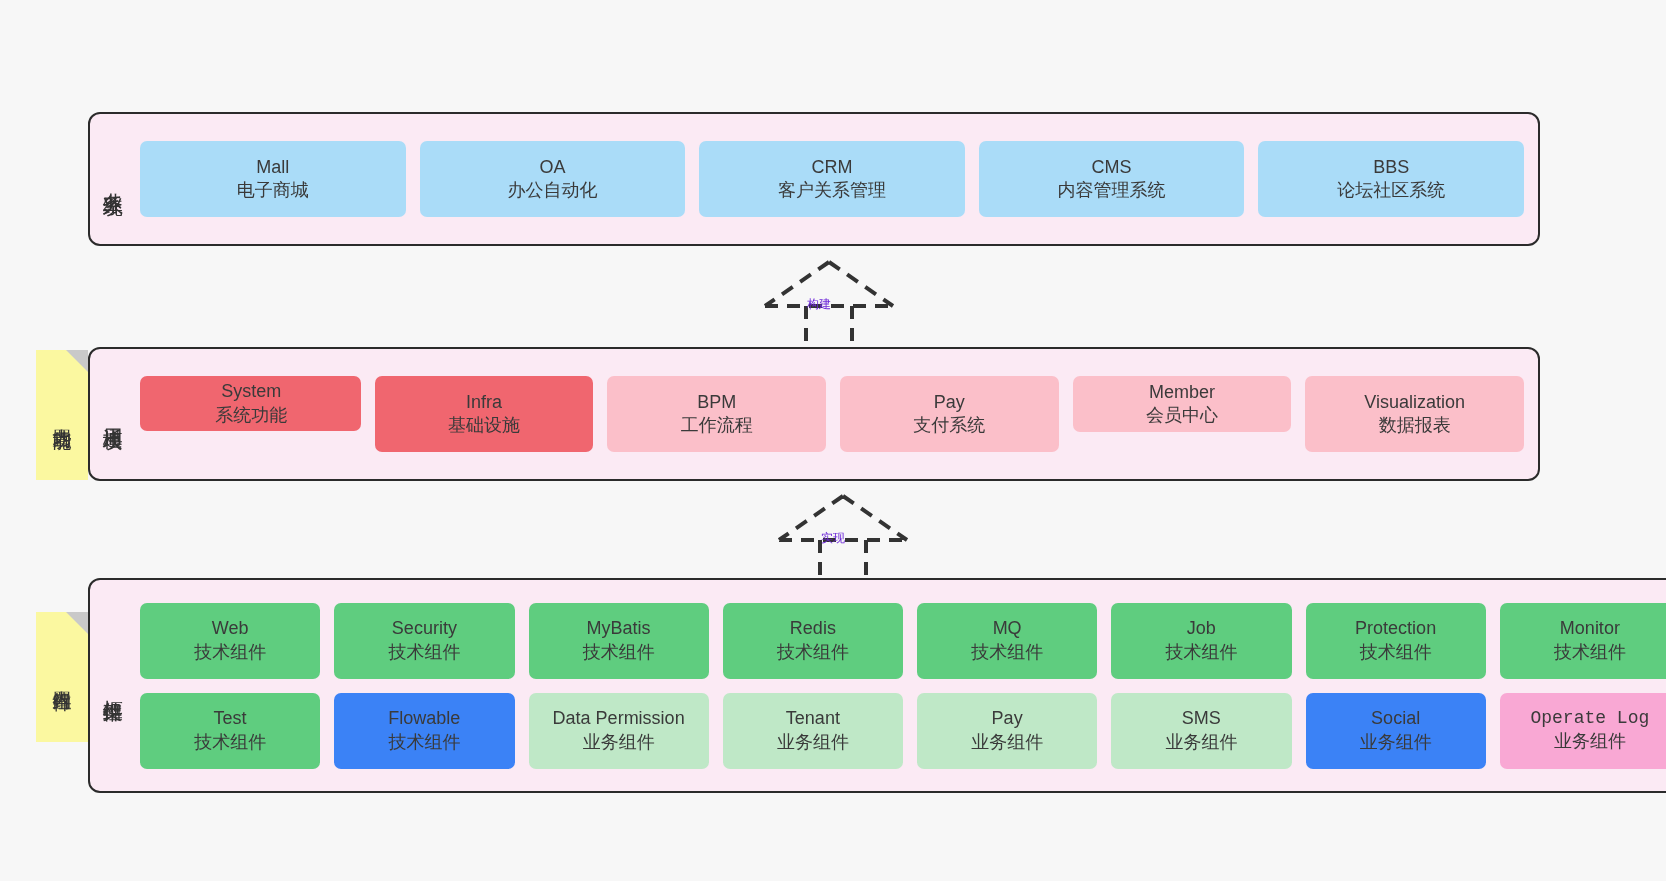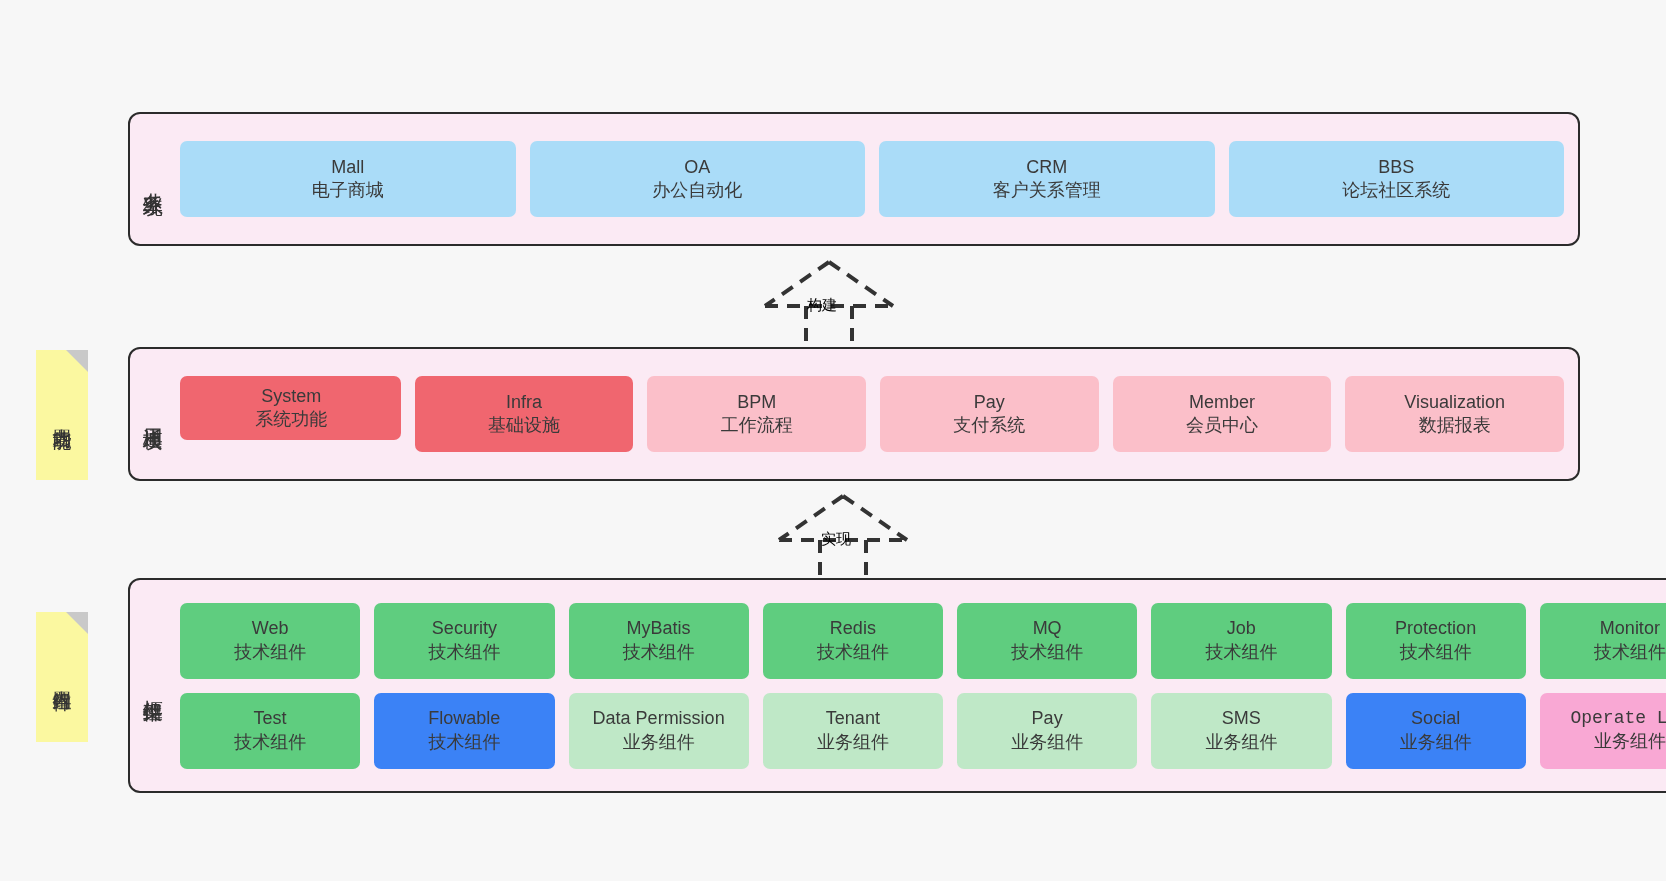--- a/index.html
+++ b/index.html
@@ -23,21 +23,20 @@
 
   
   .band {
     position: absolute;
     background: #fbeaf4;
     border: 2px solid #2b2b2b;
     border-radius: 12px;
     box-sizing: border-box;
     display: flex;
     align-items: stretch;
-    margin-left: 40px;
   }
 
   .band-title {
     width: 46px;
     flex: 0 0 46px;
     display: flex;
     align-items: center;
     justify-content: center;
     font-size: 20px;
     line-height: 1.12;
@@ -108,22 +107,22 @@
     clip-path: polygon(0 0, 100% 100%, 100% 0);
   }
 
   
   .uml-arrow {
     position: absolute;
   }
   .uml-arrow svg { display: block; overflow: visible; }
   .uml-arrow .arrow-label {
     position: absolute;
-    font-size: 15px;
-    color: #000000;
+    font-size: 12px;
+    color: #6d28d9;
     white-space: nowrap;
     user-select: none;
     background: transparent;
     text-align: center;
   }
 </style>
 </head>
 <body>
 
 <div id="canvas">
@@ -136,20 +135,24 @@
           <span class="t1">Mall</span>
           <span class="t2">电子商城</span>
         </div>
         <div class="card" style="background:#aadcf8; height:76px;">
           <span class="t1">OA</span>
           <span class="t2">办公自动化</span>
         </div>
         <div class="card" style="background:#aadcf8; height:76px;">
           <span class="t1">CRM</span>
           <span class="t2">客户关系管理</span>
+        </div>
+        <div class="card" style="background:#aadcf8; height:76px;">
+          <span class="t1">CMS</span>
+          <span class="t2">内容管理系统</span>
         </div>
         <div class="card" style="background:#aadcf8; height:76px;">
           <span class="t1">BBS</span>
           <span class="t2">论坛社区系统</span>
         </div>
       </div>
     </div>
   </div>
 
   <div class="uml-arrow" style="left:759px; top:258px; width:140px; height:88px;">
@@ -162,37 +165,37 @@
 
   <div class="note" style="left:36px; top:350px; width:52px; height:130px;">
     <span class="fold"></span>
     <span>内置功能</span>
   </div>
 
   <div class="band" id="band-1" style="left:88px; top:347px; width:1452px; height:134px;">
     <div class="band-title">通用模块</div>
     <div class="band-body">
       <div class="card-row">
-        <div class="card" style="background:#f0666f; height:64px;padding-left:8px;">
+        <div class="card" style="background:#f0666f; height:55px;padding-left:8px;">
           <span class="t1">System</span>
           <span class="t2">系统功能</span>
         </div>
         <div class="card" style="background:#f0666f; height:76px;">
           <span class="t1">Infra</span>
           <span class="t2">基础设施</span>
         </div>
         <div class="card" style="background:#fbbfc9; height:76px;">
           <span class="t1">BPM</span>
           <span class="t2">工作流程</span>
         </div>
         <div class="card" style="background:#fbbfc9; height:76px;">
           <span class="t1">Pay</span>
           <span class="t2">支付系统</span>
         </div>
-        <div class="card" style="background:#fbbfc9; height:76px;">
+        <div class="card" style="background:#fbbfc9; height:56px;">
           <span class="t1">Member</span>
           <span class="t2">会员中心</span>
         </div>
         <div class="card" style="background:#fbbfc9; height:76px;">
           <span class="t1">Visualization</span>
           <span class="t2">数据报表</span>
         </div>
       </div>
     </div>
   </div>

